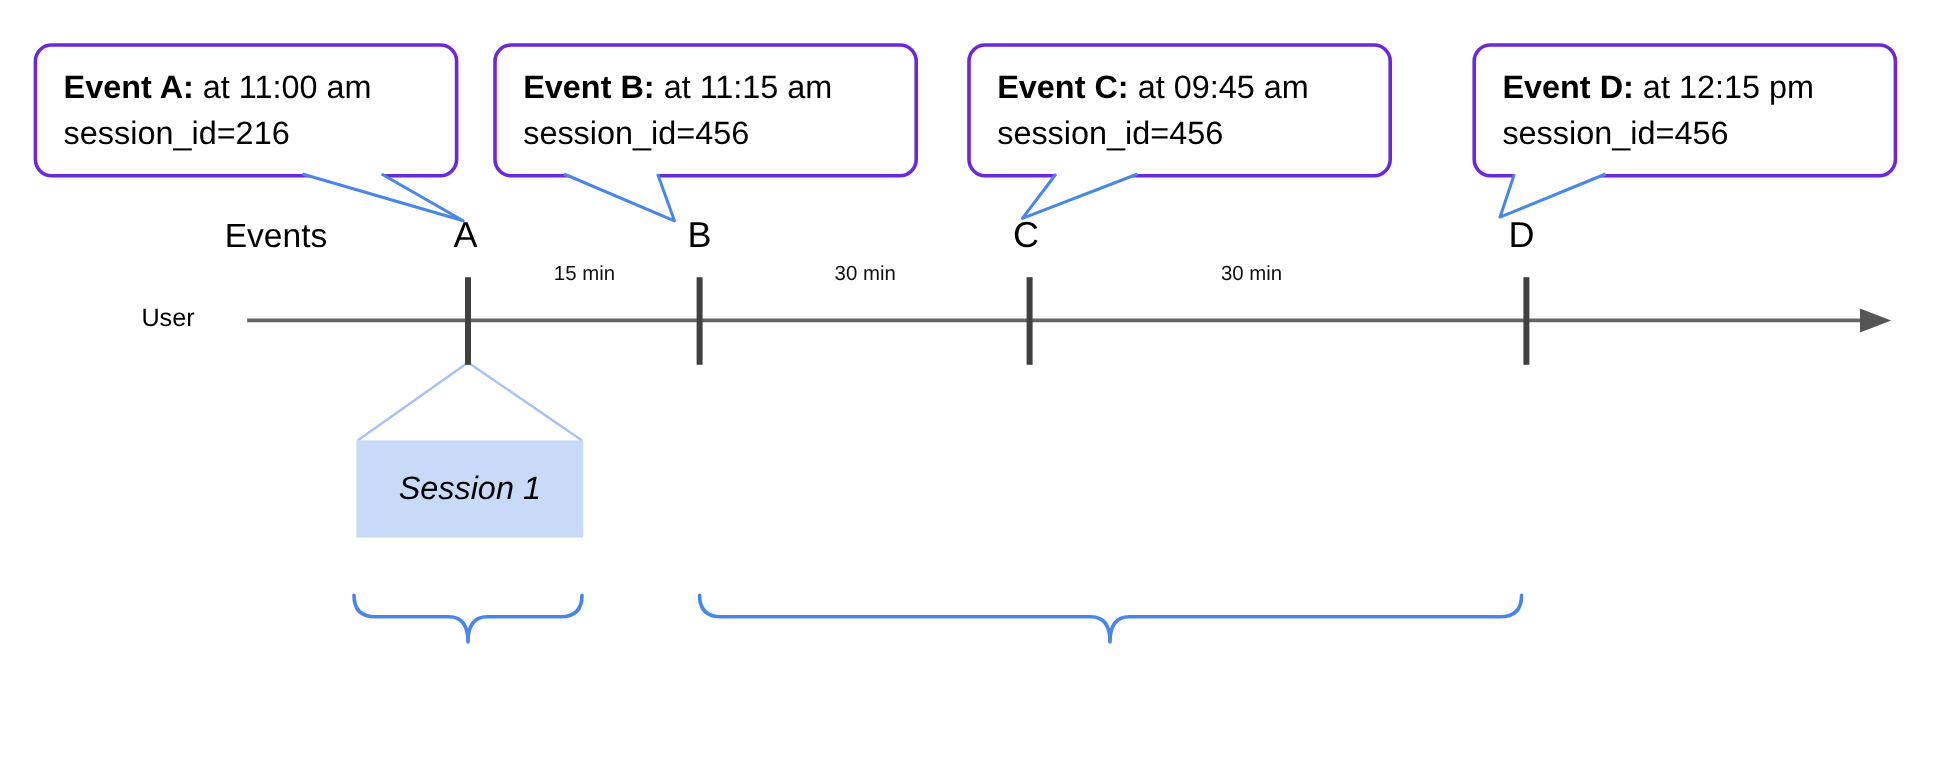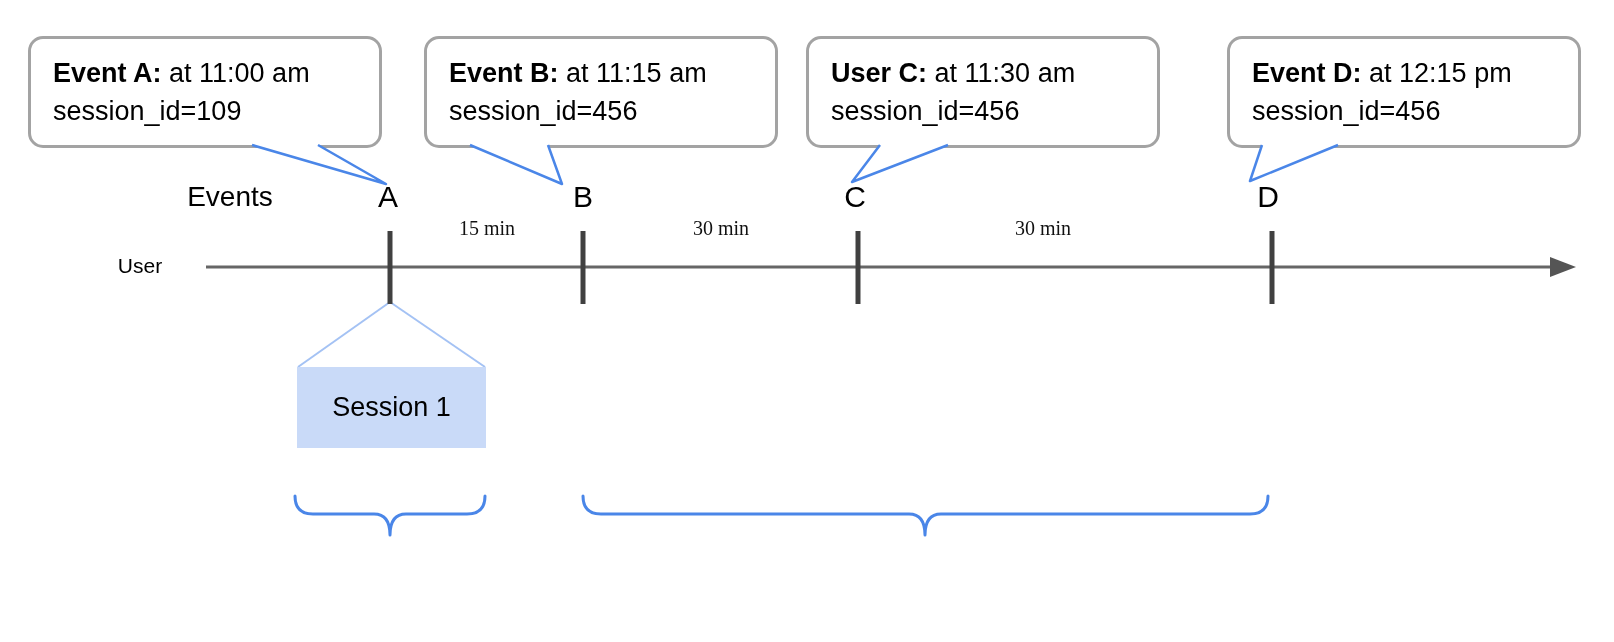--- a/index.html
+++ b/index.html
@@ -15,21 +15,21 @@
   .abs { position: absolute; }
   .center-xy { transform: translate(-50%, -50%); white-space: nowrap; }
 
   
   .bubble {
     position: absolute;
     top: 36px;
     width: 354px;
     height: 112px;
     box-sizing: border-box;
-    border: 3px solid #a3a3a3;
+    border: 3px solid #6d28d9;
     border-radius: 15px;
     background: #ffffff;
     padding: 15px 20px 0 22px;
     font-size: 27px;
     line-height: 38px;
     z-index: 2;
   }
   .bubble b { font-weight: bold; }
 
   svg.overlay {
@@ -47,32 +47,33 @@
     pointer-events: none;
   }
 
   .axis-letter {
     position: absolute;
     font-size: 30px;
     z-index: 2;
   }
   .events-label { font-size: 28px; text-align: center; }
   .user-label { font-size: 21px; }
-  .interval-label { font-size: 20px; color: #111111; font-family: Liberation Serif, serif; }
+  .interval-label { font-size: 17px; color: #111111; }
 
   .session-box {
     position: absolute;
     top: 367px;
     height: 81px;
     background: #c9daf8;
     display: flex;
     align-items: center;
     justify-content: center;
     font-size: 27px;
     z-index: 1;
+    font-style: italic;
   }
   .length-label {
     position: absolute;
     top: 577px;
     width: 420px;
     text-align: center;
     font-size: 28px;
     z-index: 2;
   }
 </style>
@@ -81,28 +82,28 @@
 
 <div class="canvas">
 
   <svg class="underlay" viewBox="0 0 1614 642">
     <line x1="390" y1="302" x2="298" y2="367" stroke="#a4c2f4" stroke-width="2"></line>
     <line x1="390" y1="302" x2="485" y2="367" stroke="#a4c2f4" stroke-width="2"></line>
   </svg>
 
   <div class="bubble" style="left:28px;">
     <div><b>Event A:</b> <span>at 11:00 am</span></div>
-    <div>session_id=109</div>
+    <div>session_id=216</div>
   </div>
-  <div class="bubble" style="left:424px;">
+  <div class="bubble" style="left:411px;">
     <div><b>Event B:</b> <span>at 11:15 am</span></div>
     <div>session_id=456</div>
   </div>
   <div class="bubble" style="left:806px;">
-    <div><b>User C:</b> <span>at 11:30 am</span></div>
+    <div><b>Event C:</b> <span>at 09:45 am</span></div>
     <div>session_id=456</div>
   </div>
   <div class="bubble" style="left:1195px;margin-left:32px;">
     <div><b>Event D:</b> <span>at 12:15 pm</span></div>
     <div>session_id=456</div>
   </div>
 
   <svg class="overlay" viewBox="0 0 1614 642">
 
     <path d="M 252,145 L 386,184 L 318,145" fill="#ffffff" stroke="#4a86e8" stroke-width="2.5" stroke-linejoin="round"></path>

